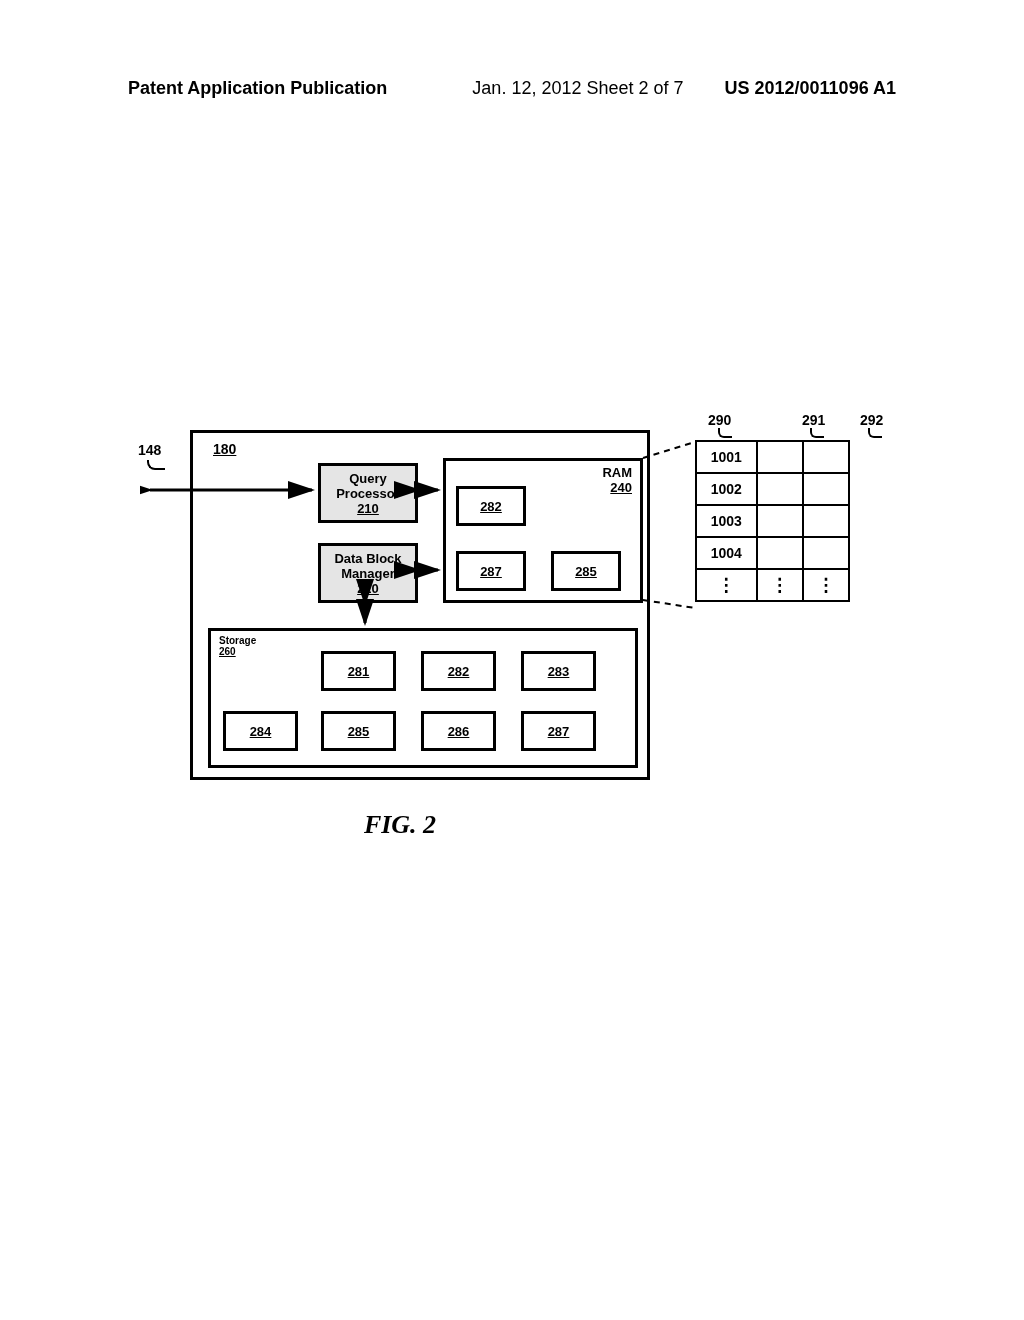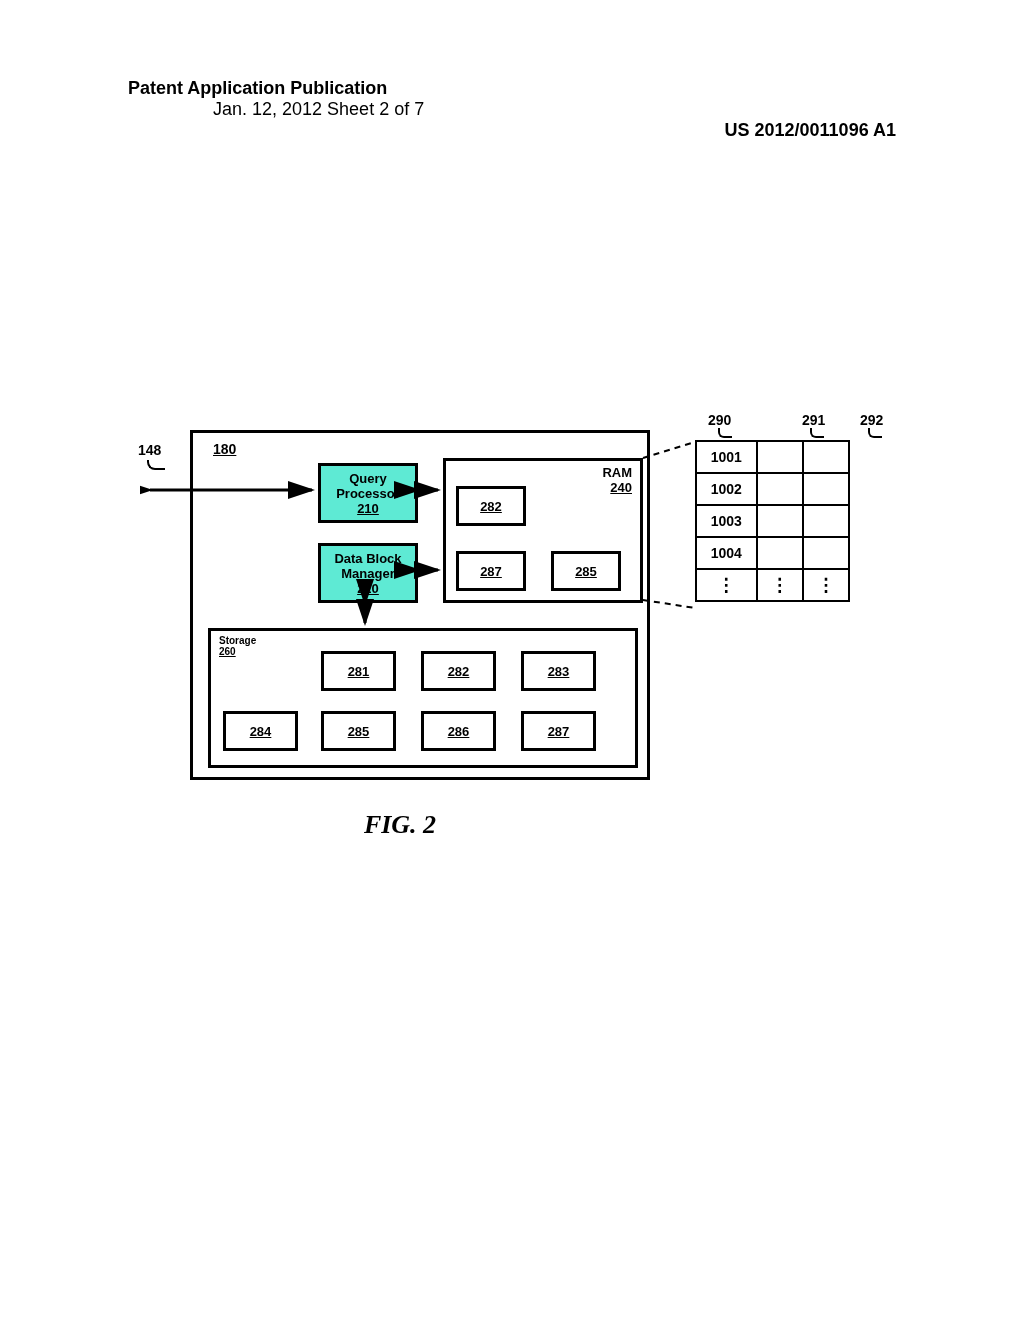--- a/index.html
+++ b/index.html
@@ -11,21 +11,20 @@
     position: relative;
     color: #000;
   }
   .header {
     position: absolute;
     top: 78px;
     left: 128px;
     right: 128px;
     display: flex;
     font-size: 18px;
-    flex-direction: column;
   }
   .header .left { font-weight: bold; }
   .header .mid { margin-left: 85px; }
   .header .right { margin-left: auto; font-weight: bold; }
 
   .figure-area {
     position: absolute;
     top: 390px;
     left: 140px;
     width: 760px;
@@ -50,21 +49,21 @@
   }
   .block {
     position: absolute;
     border: 3px solid #000;
     text-align: center;
     font-size: 13px;
     display: flex;
     flex-direction: column;
     align-items: center;
     justify-content: center;
-    background: #5eead4;
+    background: #e5e5e5;
   }
   .block .bnum { text-decoration: underline; font-weight: bold; }
   .block .bname { font-weight: bold; }
 
   
   .qp { top: 30px; left: 125px; width: 100px; height: 60px; }
   .dbm { top: 110px; left: 125px; width: 100px; height: 60px; align-items: center; }
 
   
   .ram {

